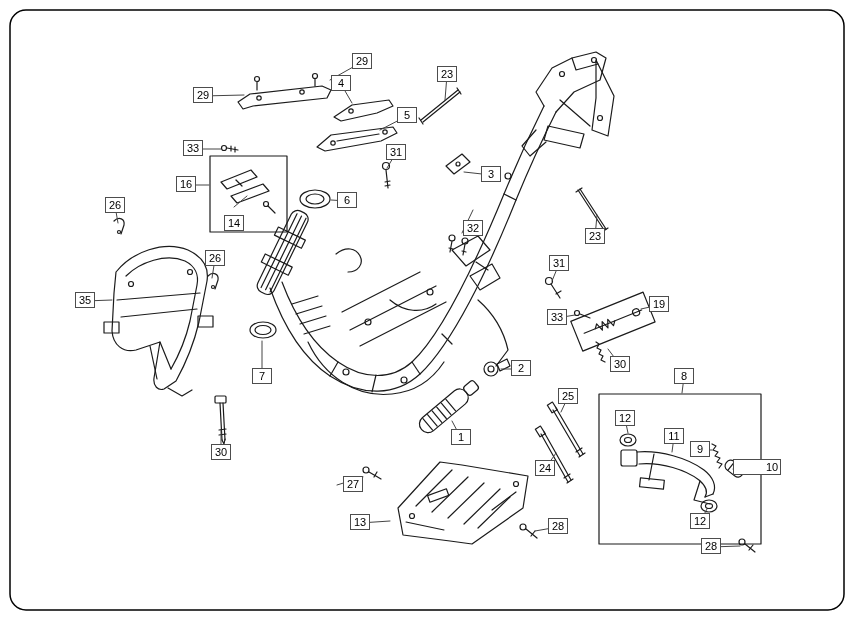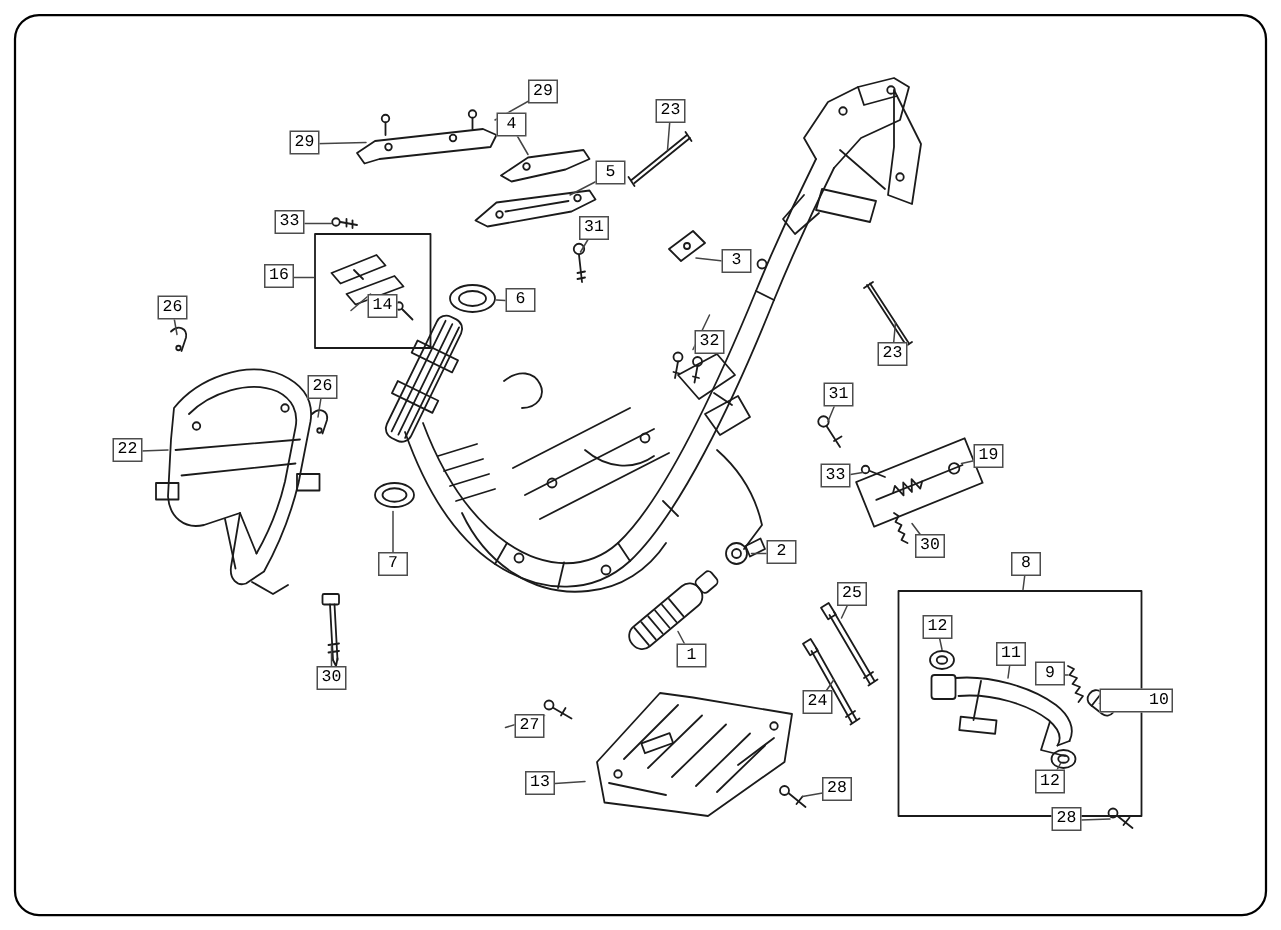--- a/index.html
+++ b/index.html
@@ -6,21 +6,21 @@
   .page{position:relative;width:854px;height:620px;background:#ffffff;overflow:hidden;
         font-family:"Liberation Sans", sans-serif;}
   .art{position:absolute;left:0;top:0;}
   #callout-layer{position:absolute;left:0;top:0;width:854px;height:620px;pointer-events:none;}
   .callout{
     position:absolute;
     min-width:20px;height:16px;padding:0 2px;box-sizing:border-box;
     background:#ffffff;border:1px solid #4d4d4d;
     display:flex;align-items:center;justify-content:center;
     font-size:11px;color:#000;line-height:1;
-    font-family:Liberation Mono, monospace;
+    font-family:Liberation Sans, sans-serif;
   }
 </style>
 </head>
 <body>
 
 <div class="page">
 
   <svg class="art" width="854" height="620" viewBox="0 0 854 620">
     <g stroke="#1b1b1b" stroke-width="1.2" fill="none" stroke-linecap="round" stroke-linejoin="round">
 
@@ -326,27 +326,27 @@
   </svg>
 
   <div id="callout-layer">
       <div class="callout" style="left: 193px; top: 87px;">29</div>
       <div class="callout" style="left: 331px; top: 75px;">4</div>
       <div class="callout" style="left: 352px; top: 53px;">29</div>
       <div class="callout" style="left: 397px; top: 107px;">5</div>
       <div class="callout" style="left: 437px; top: 66px;">23</div>
       <div class="callout" style="left: 183px; top: 140px;">33</div>
       <div class="callout" style="left: 176px; top: 176px;">16</div>
-      <div class="callout" style="left: 224px; top: 196px; margin-left: 21px;">14</div>
+      <div class="callout" style="left: 224px; top: 215px;">14</div>
       <div class="callout" style="left: 337px; top: 192px;">6</div>
       <div class="callout" style="left: 386px; top: 144px;">31</div>
       <div class="callout" style="left: 481px; top: 166px;">3</div>
       <div class="callout" style="left: 105px; top: 197px;">26</div>
       <div class="callout" style="left: 205px; top: 250px;">26</div>
-      <div class="callout" style="left: 75px; top: 292px;">22</div>
+      <div class="callout" style="left: 75px; top: 292px;">35</div>
       <div class="callout" style="left: 252px; top: 368px;">7</div>
       <div class="callout" style="left: 211px; top: 444px;">30</div>
       <div class="callout" style="left: 463px; top: 201px; margin-top: 19px;">32</div>
       <div class="callout" style="left: 585px; top: 228px;">23</div>
       <div class="callout" style="left: 549px; top: 255px;">31</div>
       <div class="callout" style="left: 547px; top: 309px;">33</div>
       <div class="callout" style="left: 649px; top: 296px;">19</div>
       <div class="callout" style="left: 610px; top: 356px;">30</div>
       <div class="callout" style="left: 511px; top: 360px;">2</div>
       <div class="callout" style="left: 451px; top: 429px;">1</div>

